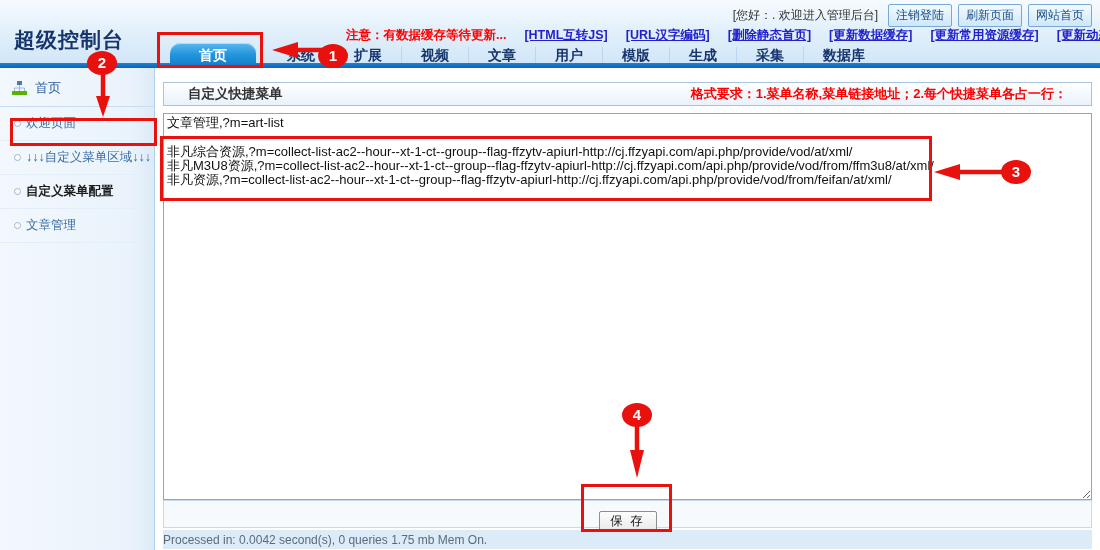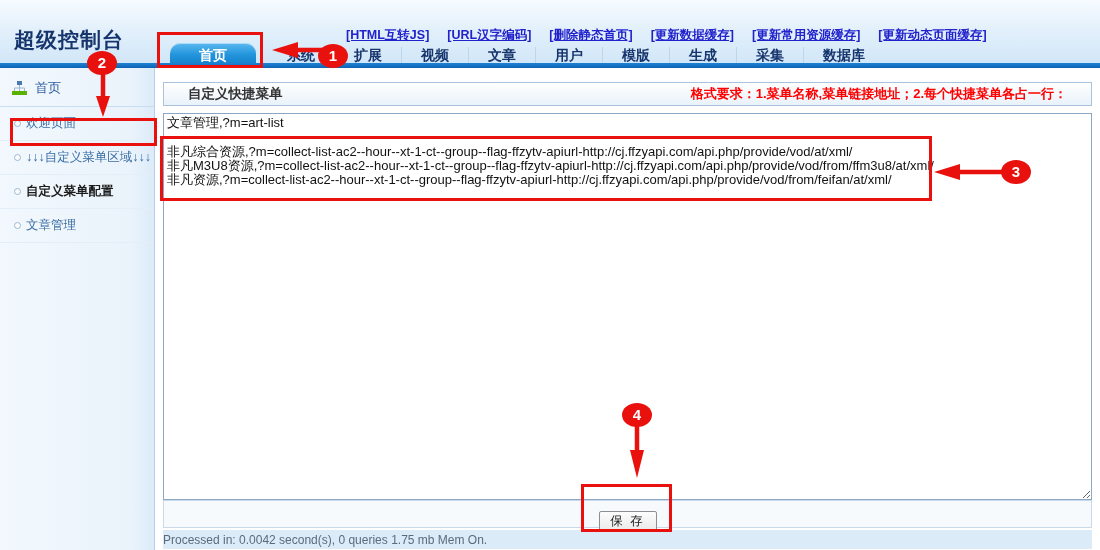--- a/index.html
+++ b/index.html
@@ -85,21 +85,28 @@
   .c4 { left:622px; top:403px; }
   .ann-arrows { position:absolute; left:0; top:0; }
 </style>
 </head>
 <body>
 
 <div class="page">
 
   <div class="header">
     <div class="app-title">超级控制台</div>
+    <div class="header-top">
+      <span class="welcome">[您好：. 欢迎进入管理后台]</span>
+      <button class="hbtn">注销登陆</button>
+      <button class="hbtn">刷新页面</button>
+      <button class="hbtn">网站首页</button>
+    </div>
     <div class="header-links">
+      <span class="notice">注意：有数据缓存等待更新...</span>
       <a>[HTML互转JS]</a>
       <a>[URL汉字编码]</a>
       <a>[删除静态首页]</a>
       <a>[更新数据缓存]</a>
       <a>[更新常用资源缓存]</a>
       <a>[更新动态页面缓存]</a>
     </div>
     <div class="tab-active">
       <span>首页</span>
     </div>

